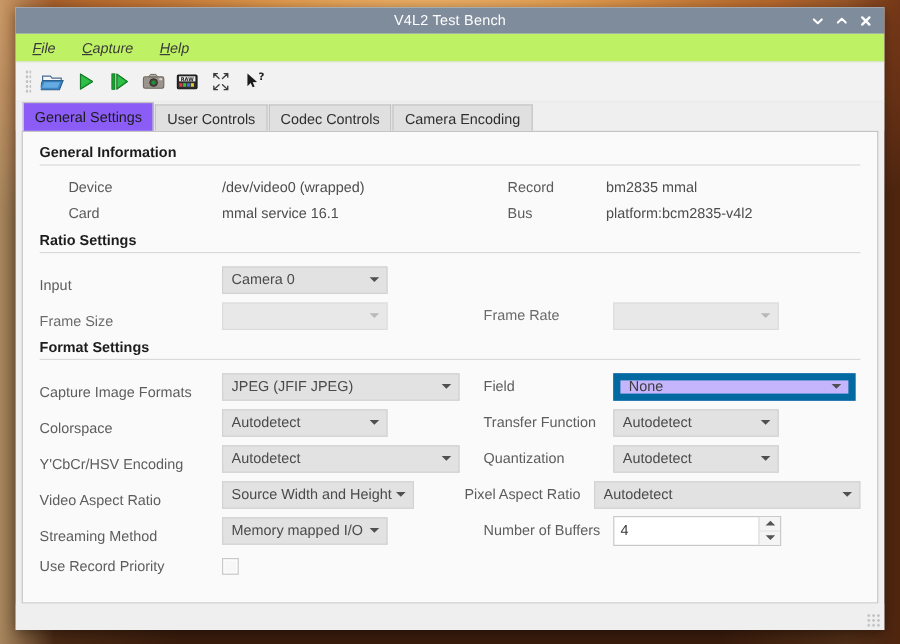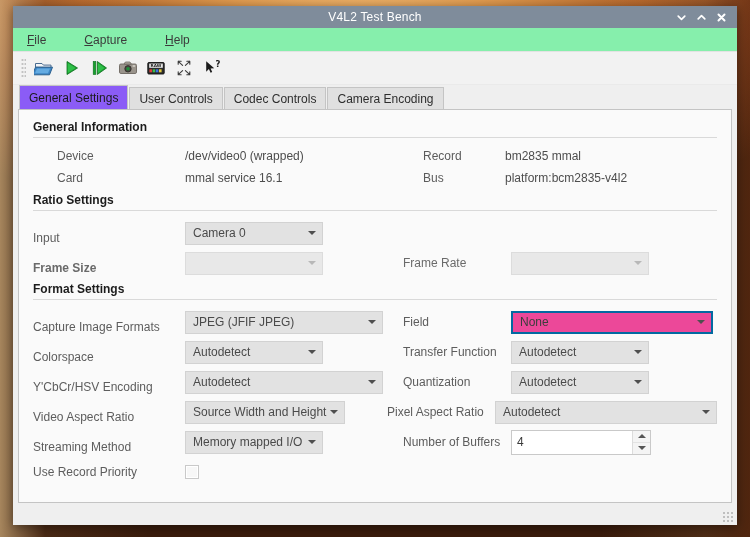--- a/index.html
+++ b/index.html
@@ -78,27 +78,28 @@
     justify-content: center;
     color: #ffffff;
     font-size: 11px;
     line-height: 1;
   }
   .title-btn svg { display: block; }
 
   
   .menubar {
     height: 23px;
-    background: #86efac;
+    background: #bef264;
     border-bottom: 1px solid #e3e3e3;
     display: flex;
     align-items: center;
     padding-left: 12px;
-    gap: 34px;
+    gap: 18px;
     flex: 0 0 auto;
+    font-style: italic;
   }
   .menu-item {
     font-size: 12px;
     color: #3b3b3b;
     padding: 1px 2px;
   }
   .menu-item u { text-decoration: underline; }
 
   
   .toolbar {
@@ -253,22 +254,22 @@
     border-right: 4px solid transparent;
     border-top: 4px solid #4f4f4f;
   }
   .combo.disabled {
     background: #e8e8e8;
     border-color: #dcdcdc;
     color: #a9a9a9;
   }
   .combo.disabled .carrow i { border-top-color: #b8b8b8; }
   .combo.enabled-light {
-    background: #ec4899;
-    border: 2px solid #0369a1;
+    background: #c4b5fd;
+    border: 6px solid #0369a1;
     color: #3d3d3d;
   }
 
   
   .spin {
     box-sizing: border-box;
     height: 25px;
     width: 140px;
     background: #ffffff;
     border: 1px solid #c9c9c9;
@@ -494,21 +495,21 @@
             <span class="ctext">Camera 0</span>
             <span class="carrow">
                 <i></i>
               </span>
           </div>
         </div>
       </div>
 
       <div class="frow">
         <div class="fcol-left">
-          <div class="flabel dim" style="width:152px;font-weight:bold;">Frame Size</div>
+          <div class="flabel dim" style="width:152px;">Frame Size</div>
           <div class="combo disabled" style="width:138px;">
             <span class="ctext"></span>
             <span class="carrow">
                 <i></i>
               </span>
           </div>
         </div>
         <div class="fcol-right">
           <div class="flabel dim" style="width:108px;">Frame Rate</div>
           <div class="combo disabled" style="width:138px;">

